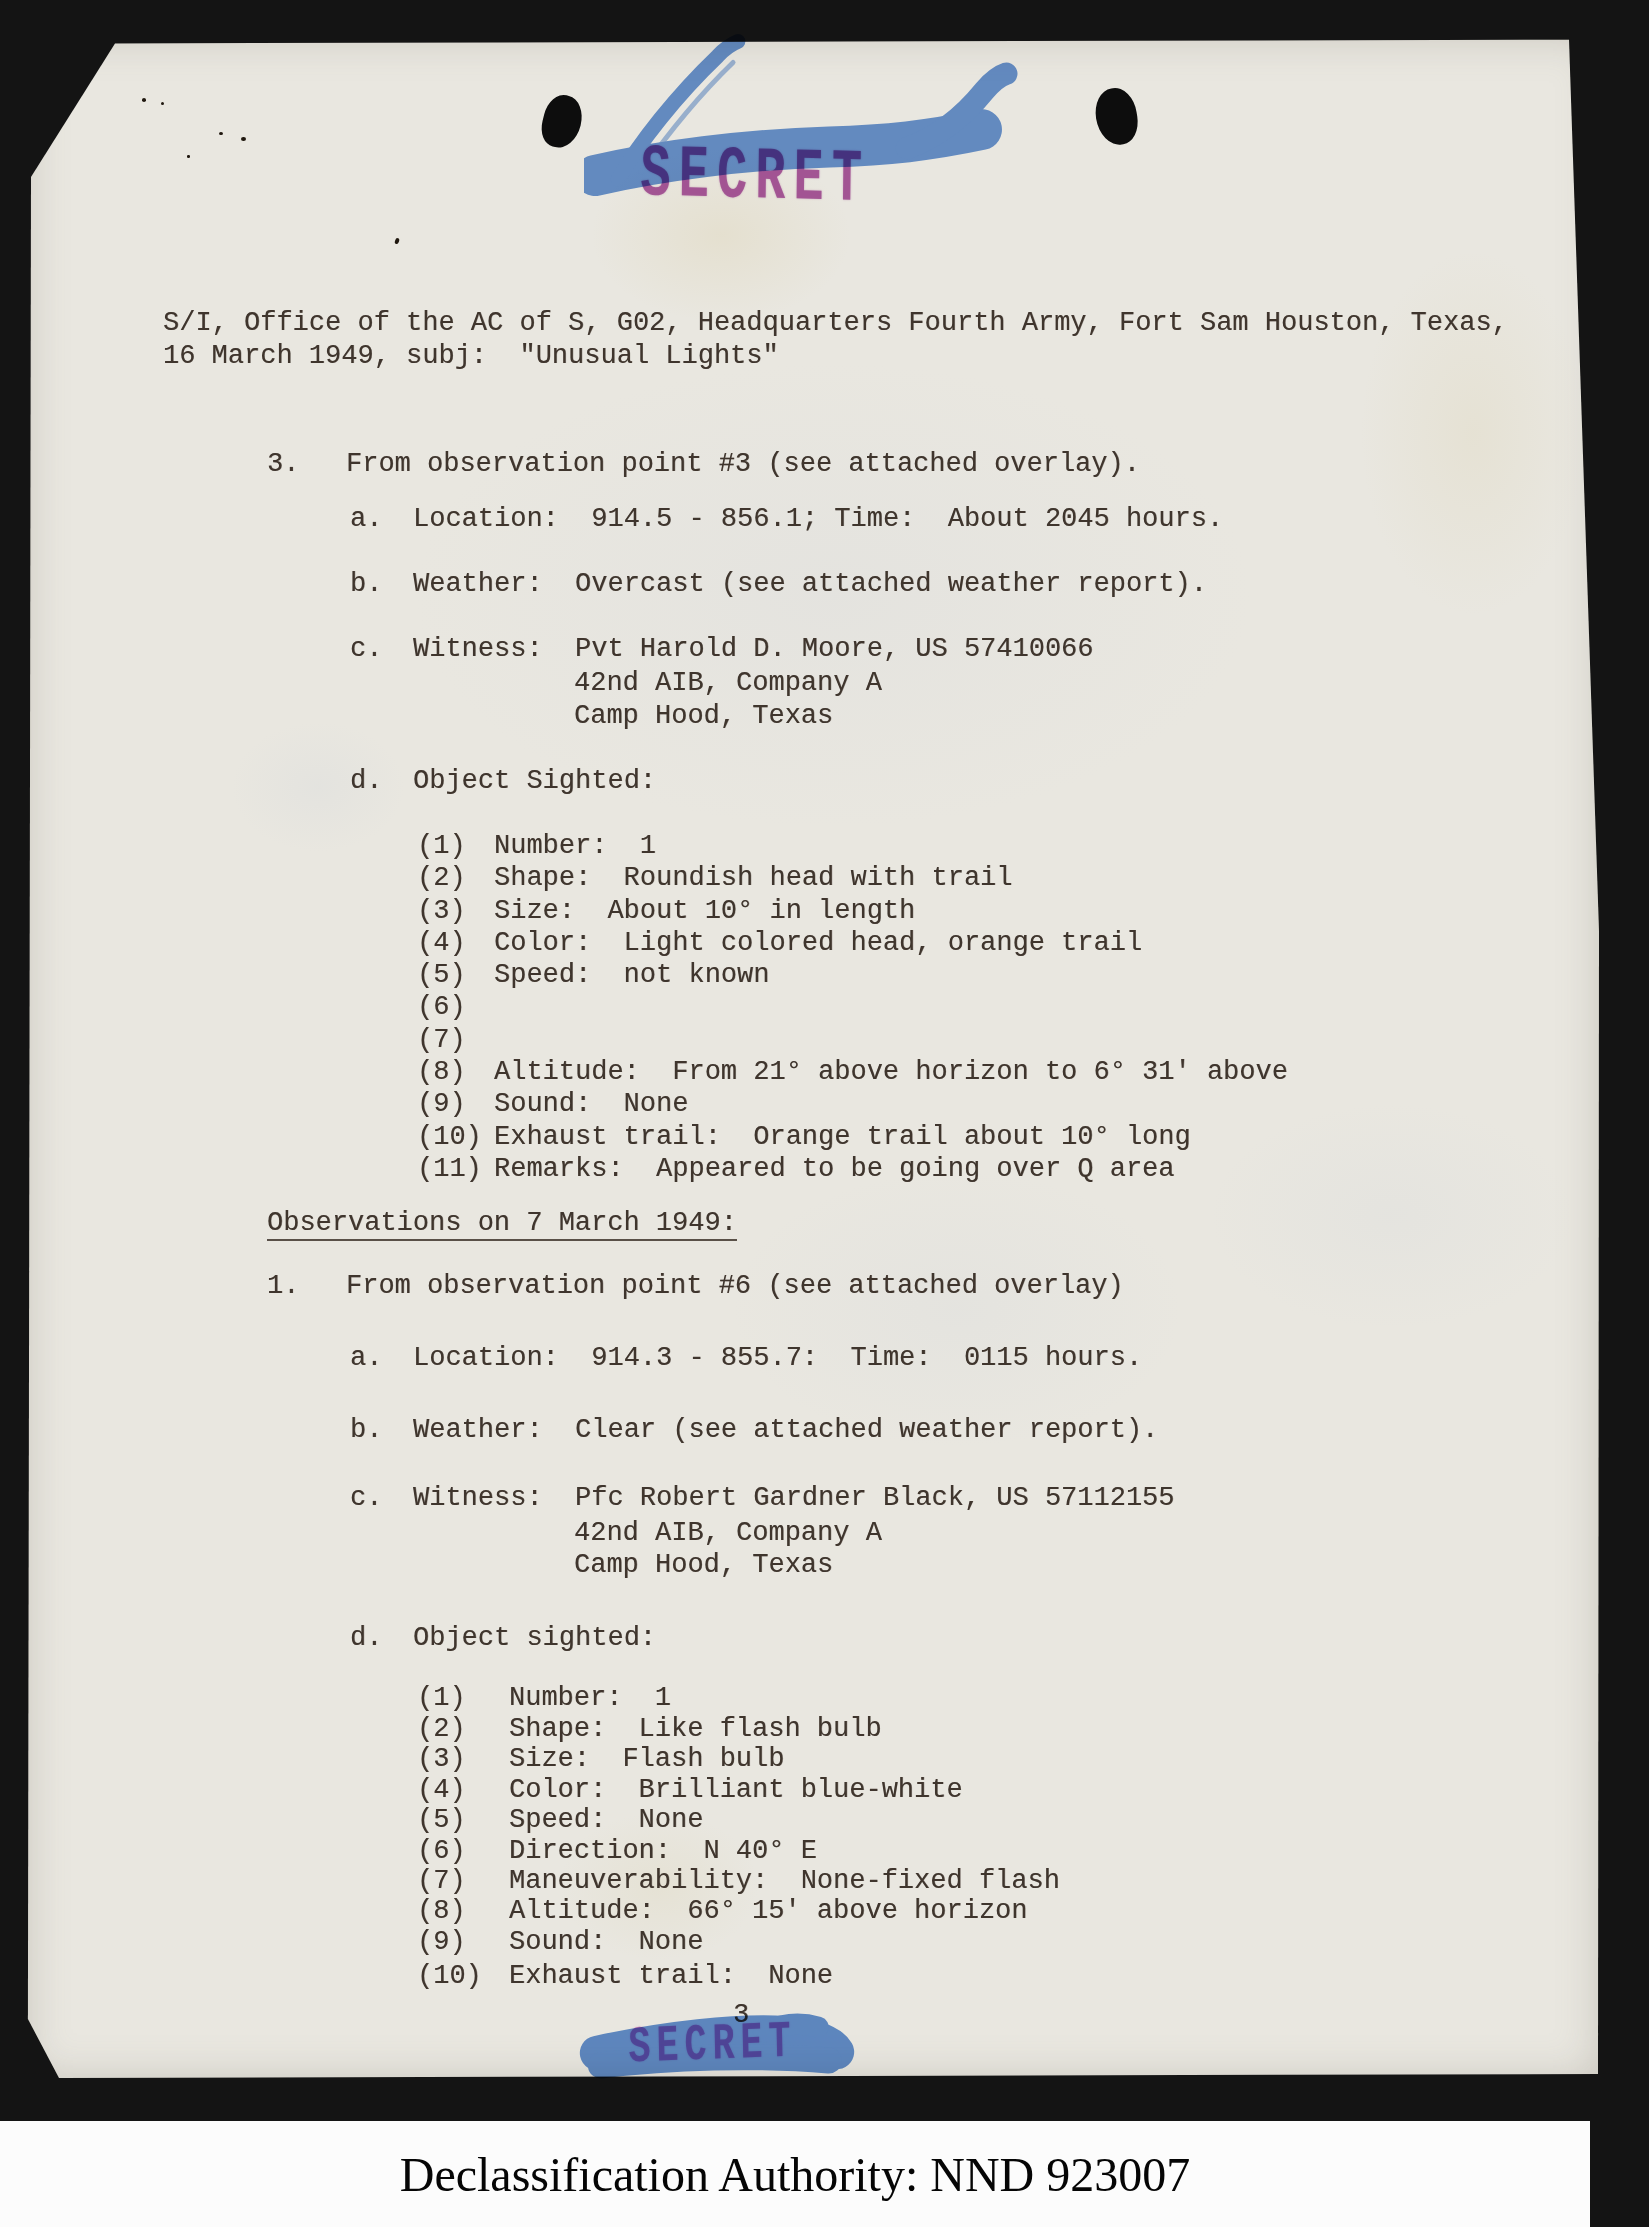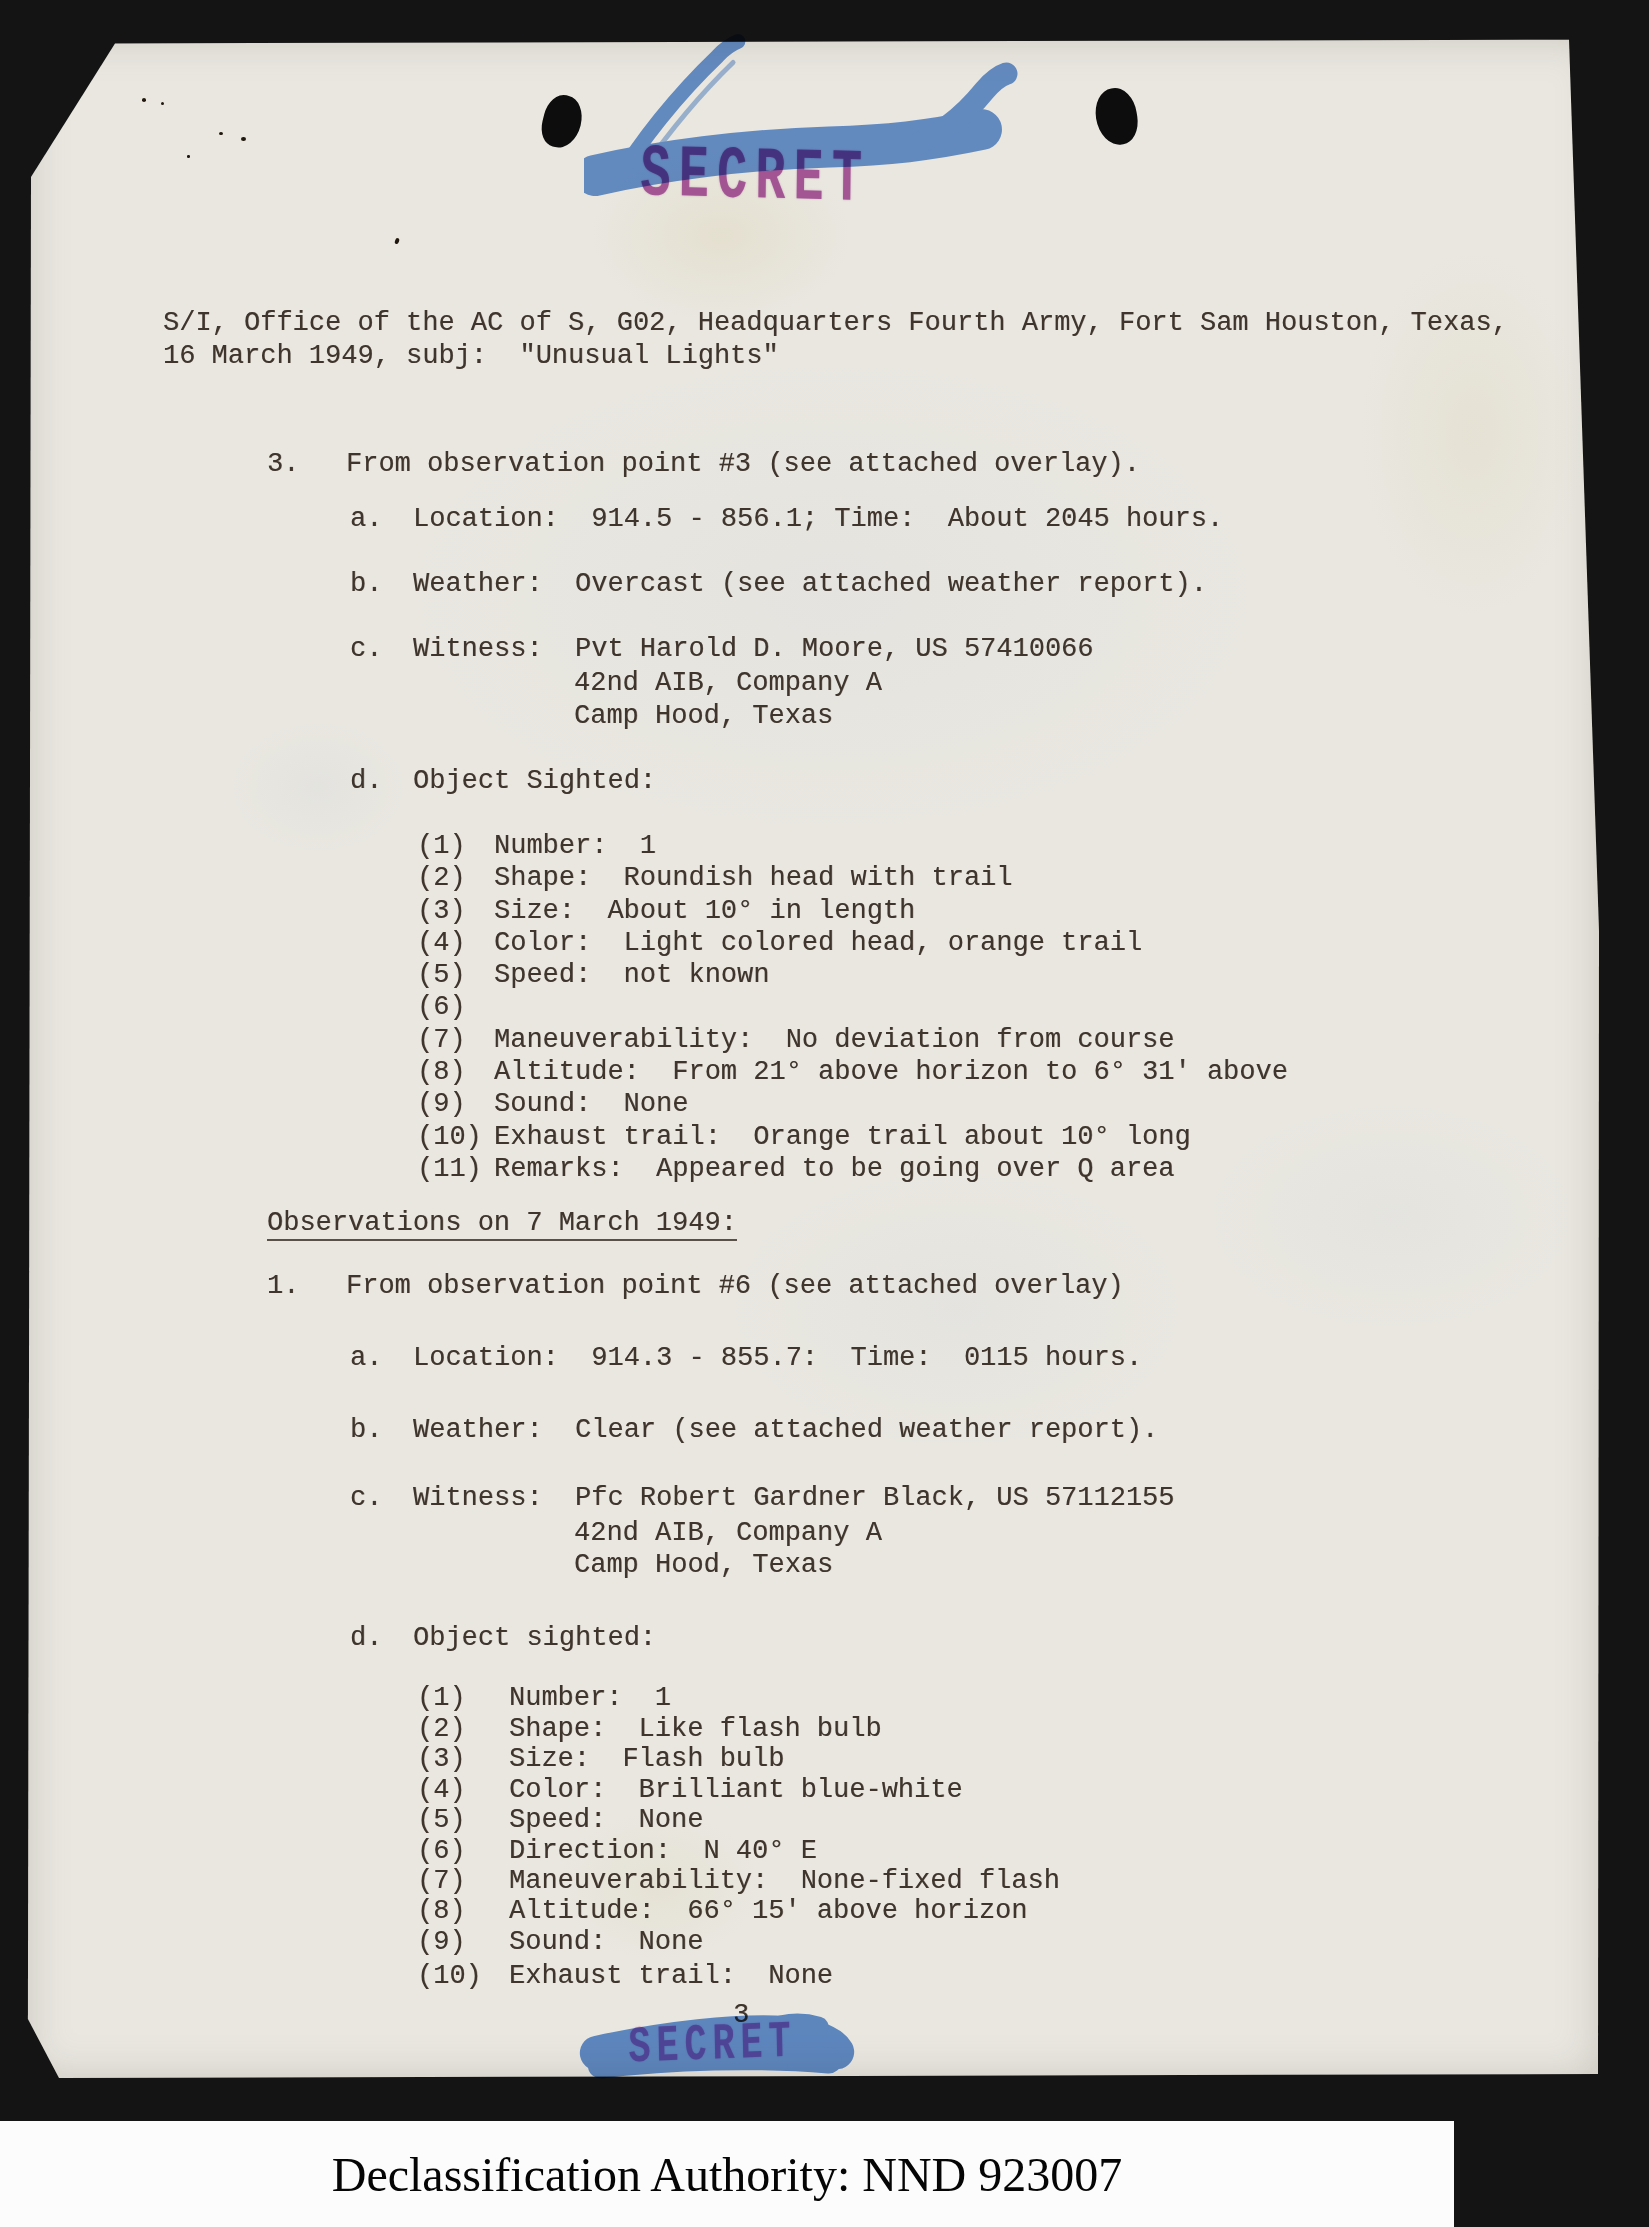--- a/index.html
+++ b/index.html
@@ -31,21 +31,21 @@
   .secret-bottom{left:628px;top:2019px;font-size:46px;letter-spacing:7.4px;
           transform:scale(0.8,1.12) rotate(-1.5deg);color:rgba(190,100,170,0.8);
           text-shadow:0 0 1.9px rgba(190,100,170,0.4);}
   .marker{position:absolute;mix-blend-mode:multiply;z-index:4;}
   
   .hole{position:absolute;background:#0d0d0d;z-index:5;}
   .hole1{left:543px;top:95px;width:38px;height:53px;border-radius:48% 52% 55% 45%;transform:rotate(14deg);}
   .hole2{left:1096px;top:88px;width:41px;height:57px;border-radius:50% 50% 46% 54%;transform:rotate(-9deg);}
   .speck{position:absolute;background:#20180f;border-radius:50%;z-index:5;}
   
-  .footer{position:absolute;left:0;top:2121px;width:1454px;height:106px;background:#fcfcfc;z-index:6;
+  .footer{position:absolute;left:0;top:2121px;width:1590px;height:106px;background:#fcfcfc;z-index:6;
           display:flex;align-items:center;justify-content:center;}
   .footer span{font:48px "Liberation Serif",serif;color:#050505;}
 </style>
 </head>
 <body>
 
 <div class="stage">
 
   <div class="paper">
     <div class="stains"></div>
@@ -93,21 +93,20 @@
   <span class="tw" style="left:417px;top:862px">(2)</span>
   <span class="tw" style="left:494px;top:862px">Shape:  Roundish head with trail</span>
   <span class="tw" style="left:417px;top:895px">(3)</span>
   <span class="tw" style="left:494px;top:895px">Size:  About 10° in length</span>
   <span class="tw" style="left:417px;top:927px">(4)</span>
   <span class="tw" style="left:494px;top:927px">Color:  Light colored head, orange trail</span>
   <span class="tw" style="left:417px;top:959px">(5)</span>
   <span class="tw" style="left:494px;top:959px">Speed:  not known</span>
   <span class="tw" style="left:417px;top:991px">(6)</span>
   <span class="tw" style="left:417px;top:1024px">(7)</span>
-  <span class="tw" style="left:494px;top:1024px">Maneuverability:  No deviation from course</span>
   <span class="tw" style="left:417px;top:1056px">(8)</span>
   <span class="tw" style="left:494px;top:1056px">Altitude:  From 21° above horizon to 6° 31' above</span>
   <span class="tw" style="left:417px;top:1088px">(9)</span>
   <span class="tw" style="left:494px;top:1088px">Sound:  None</span>
   <span class="tw" style="left:417px;top:1121px">(10)</span>
   <span class="tw" style="left:494px;top:1121px">Exhaust trail:  Orange trail about 10° long</span>
   <span class="tw" style="left:417px;top:1153px">(11)</span>
   <span class="tw" style="left:494px;top:1153px">Remarks:  Appeared to be going over Q area</span>
 
   <span class="tw uline" style="left:267px;top:1207px">Observations on 7 March 1949:</span>

